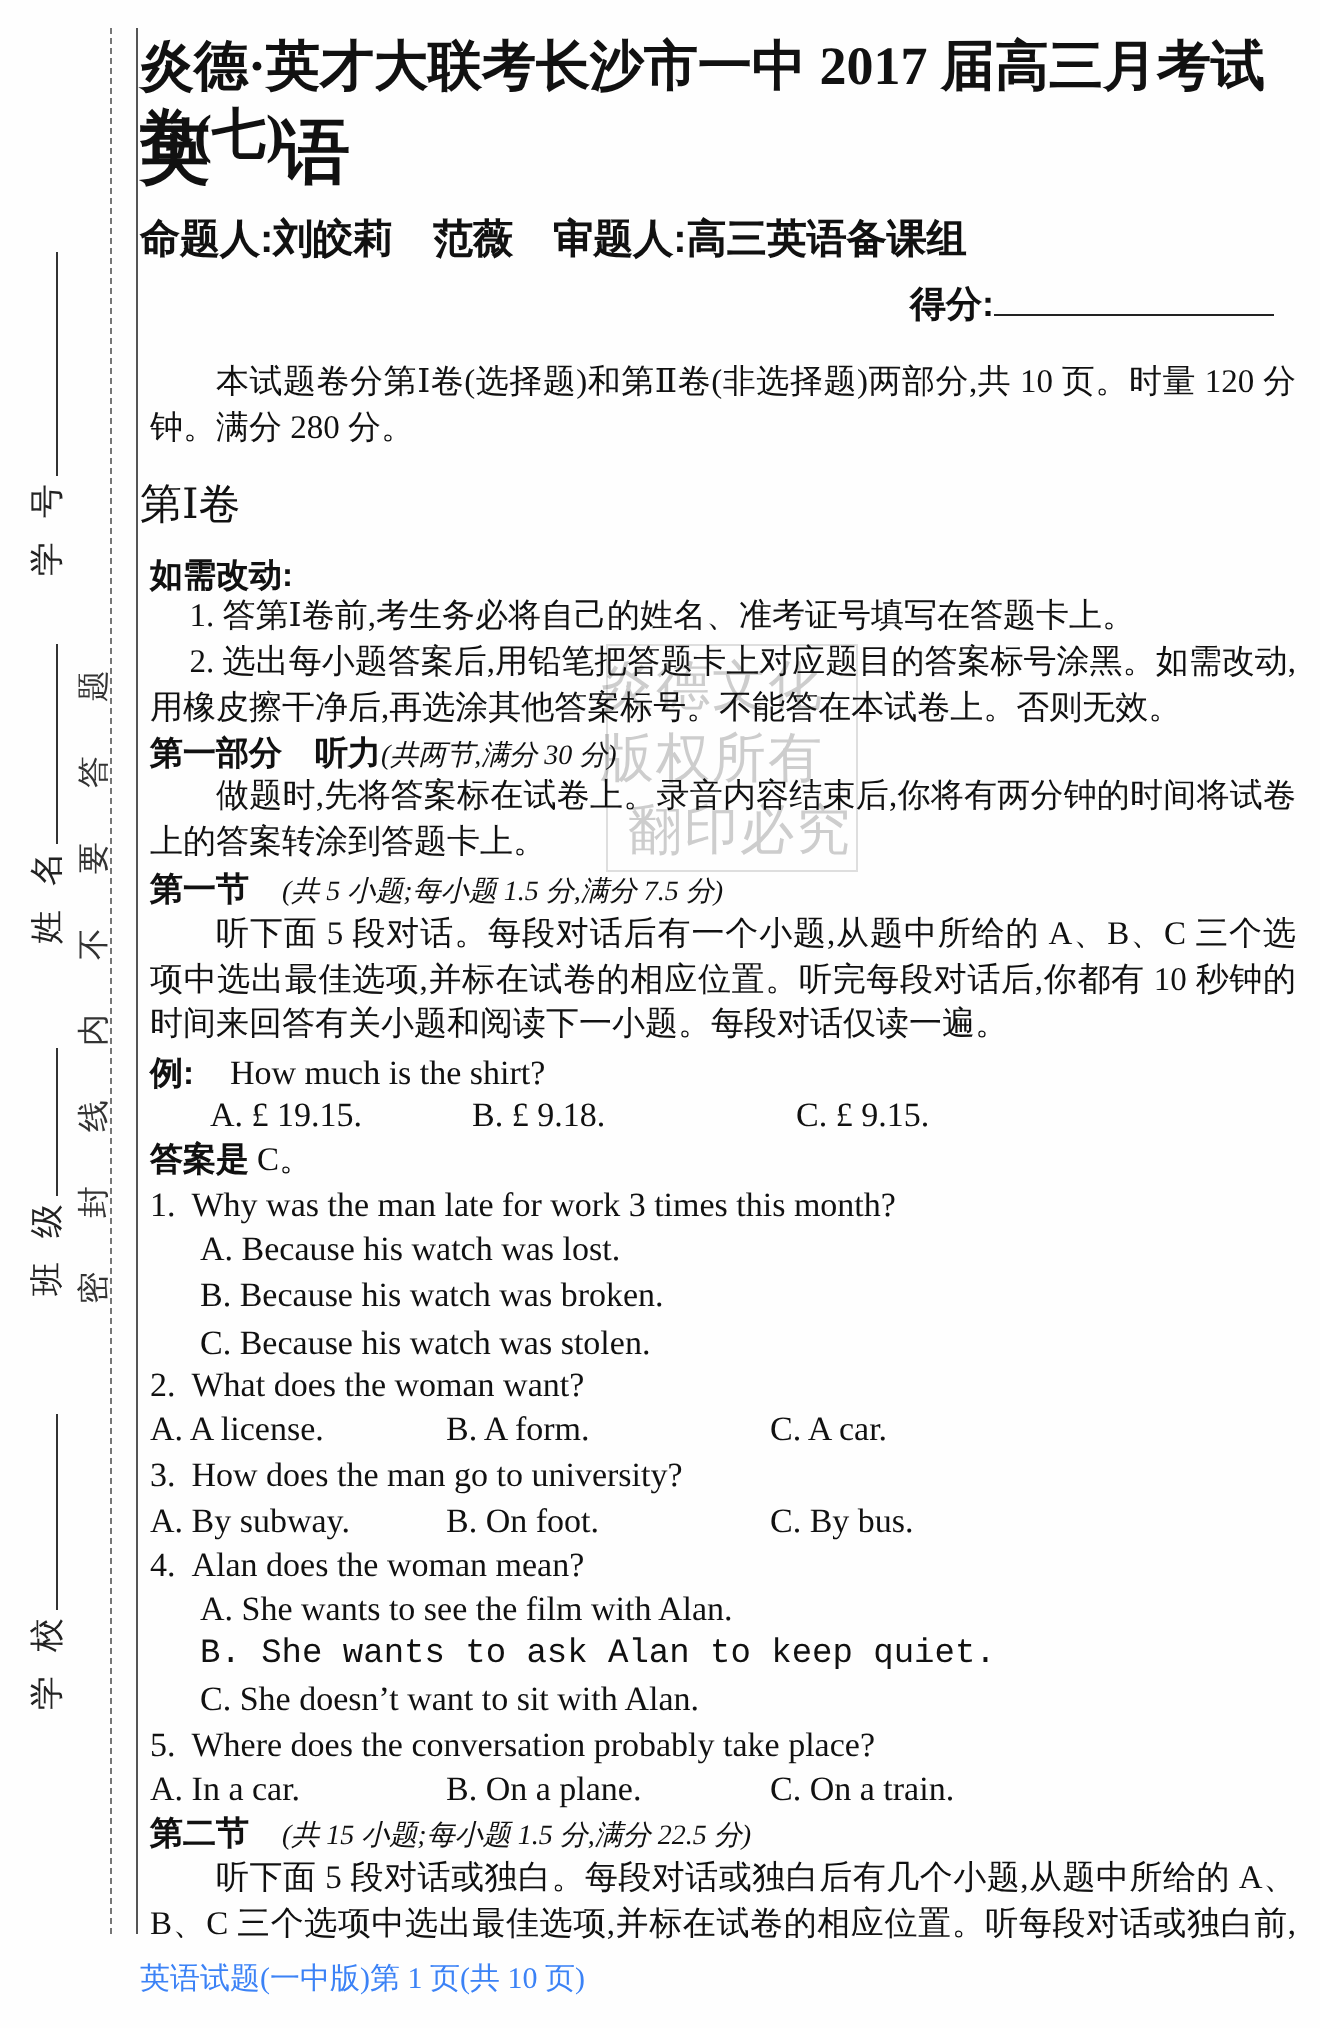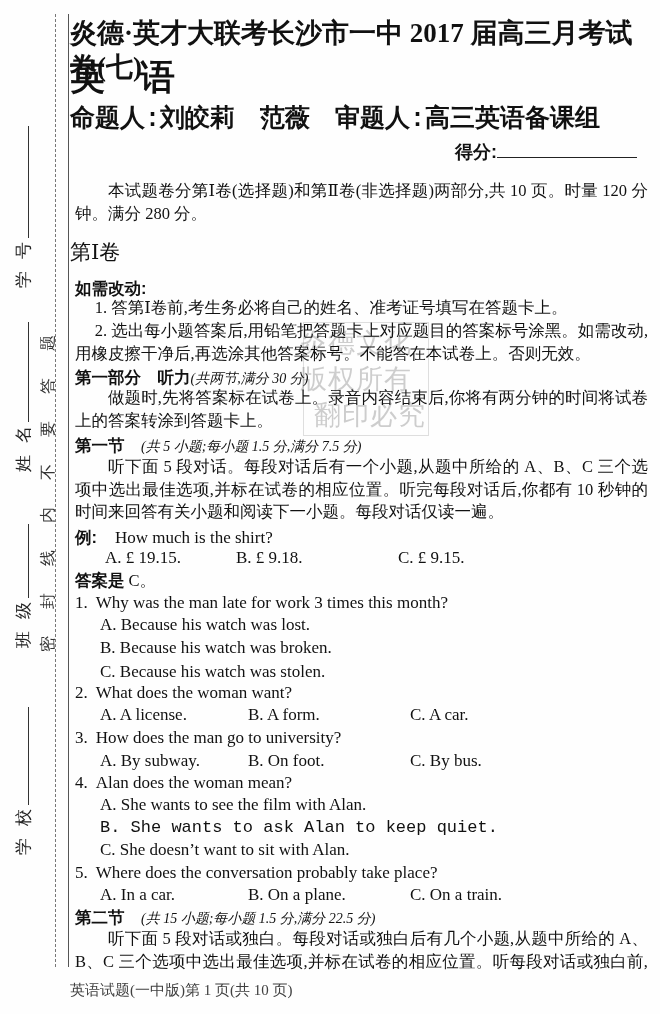--- a/index.html
+++ b/index.html
@@ -29,53 +29,53 @@
   .wm-line{position:absolute;color:rgba(125,125,125,0.38);font-size:27px;letter-spacing:1px;
     font-family:"Liberation Sans","DejaVu Sans",sans-serif;}
   .wm-box{position:absolute;left:303px;top:322px;width:124px;height:112px;border:1px solid rgba(110,110,110,0.22);}
   
   .blk{position:absolute;left:75px;width:573px;font-size:16.5px;line-height:22.5px;}
   .center{left:70px;right:6px;width:auto;text-align:left;}
   .heiti{font-family:"Liberation Sans","DejaVu Sans",sans-serif;font-weight:bold;}
   .kai{font-style:italic;font-size:14px;}
   .title{top:16px;font-size:27px;line-height:34px;font-weight:bold;font-family:"Liberation Serif","DejaVu Serif",serif;}
   .subject{top:56px;font-size:35px;line-height:42px;}
-  .authors{top:108px;font-size:25px;line-height:24px;font-family:Liberation Mono, monospace;}
+  .authors{top:108px;font-size:20px;line-height:24px;}
   .score{top:141px;left:455px;width:200px;font-size:18px;}
   .score .blank{display:inline-block;width:140px;height:14px;border-bottom:1.5px solid #222;vertical-align:baseline;}
   .intro{top:180px;text-indent:2em;text-align:justify;}
   .vol1{top:239px;font-size:21px;line-height:26px;}
   .noticeH{top:277px;}
   .n1{top:297px;text-indent:1.2em;}
   .n2{top:320px;text-indent:1.2em;text-align:justify;}
   .part1H{top:366px;}
   .part1intro{top:387px;text-indent:2em;text-align:justify;}
   .sec1H{top:434px;}
   .sec1intro{top:456px;text-indent:2em;text-align:justify;}
   .example{top:526px;}
   .example .q{margin-left:18px;font-size:17px;text-align:center;}
   .exopts{top:547px;}
   .answer{top:569px;}
   .answer .val{margin-left:4px;}
   .qline{font-size:17px;}
   .qline .qnum{margin-right:8px;}
   .optstack{left:100px;width:548px;font-size:17px;}
   .optrow{font-size:17px;}
-  .optrow .a{display:inline-block;margin-left:25px;width:148px;}
+  .optrow .a{display:inline-block;width:148px;}
   .optrow .b{display:inline-block;width:162px;}
   .optrow .c{display:inline-block;}
   .exopts .a{margin-left:30px;width:131px;}
   .q1{top:592px;} .q1a{top:614px;} .q1b{top:637px;} .q1c{top:661px;}
   .q2{top:682px;} .q2o{top:704px;}
   .q3{top:727px;} .q3o{top:750px;}
   .q4{top:772px;} .q4a{top:794px;} .q4b{top:817px;font-family:Liberation Mono, monospace;} .q4c{top:839px;}
   .q5{top:862px;} .q5o{top:884px;}
   .sec2H{top:906px;}
   .sec2intro{top:928px;text-indent:2em;text-align:justify;max-height:46px;overflow:hidden;}
-  .footer{top:979px;font-size:15px;color:#404040;}
+  .footer{top:979px;font-size:15px;color:#3b82f6;}
 </style>
 </head>
 <body>
 
 <div class="page">
 
   <div class="wm-box"></div>
   <div class="wm-line" style="left:300px;top:325px;">炎德文化</div>
   <div class="wm-line" style="left:314px;top:397px;">翻印必究</div>
   <div class="wm-line" style="left:300px;top:361px;">版权所有</div>

